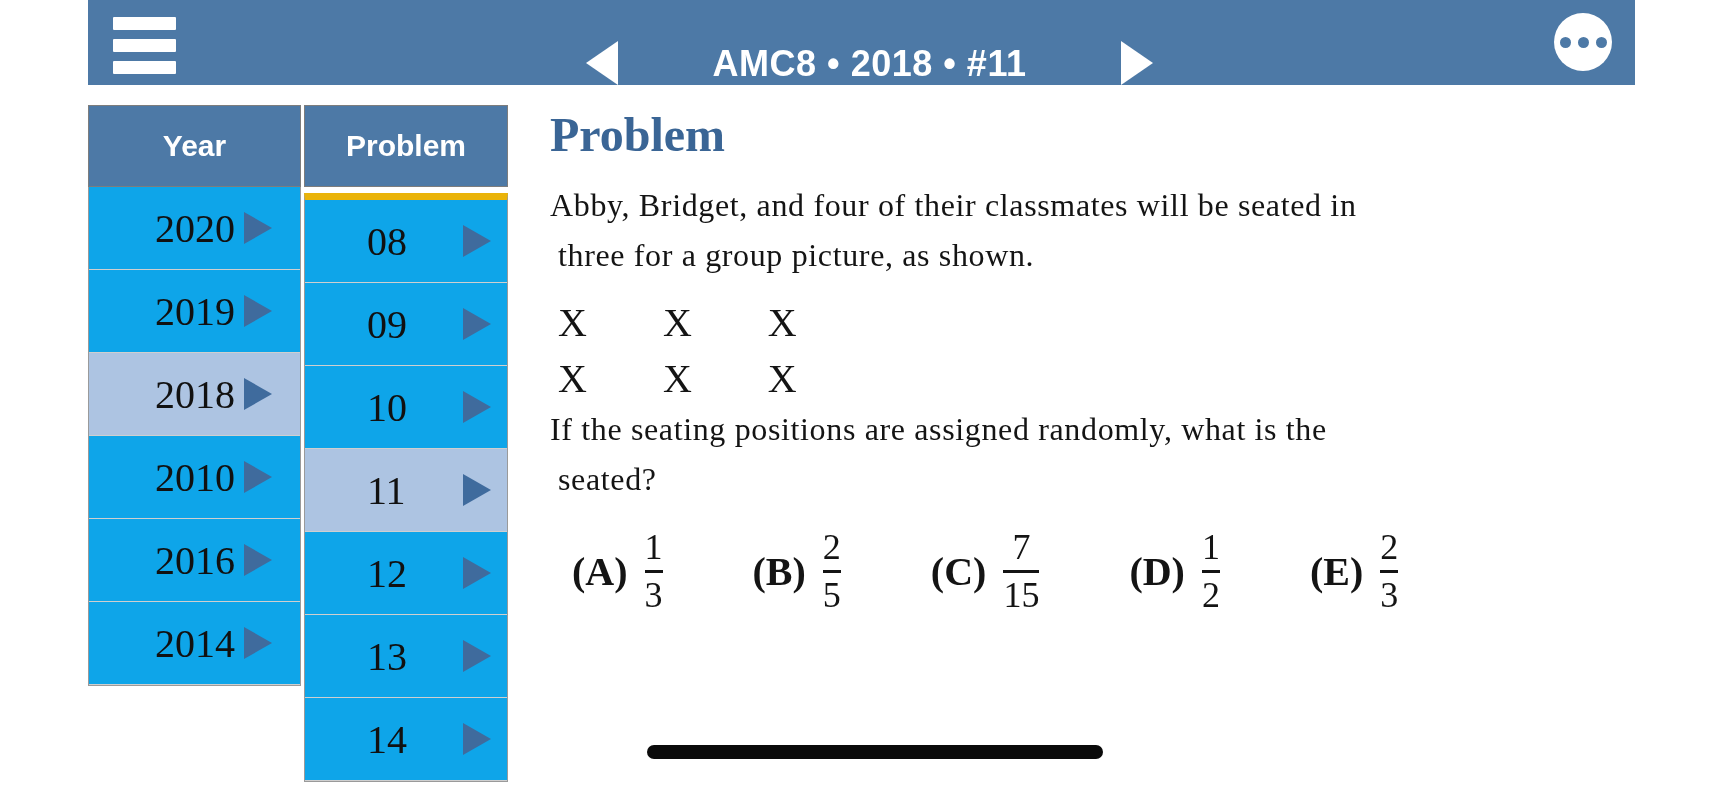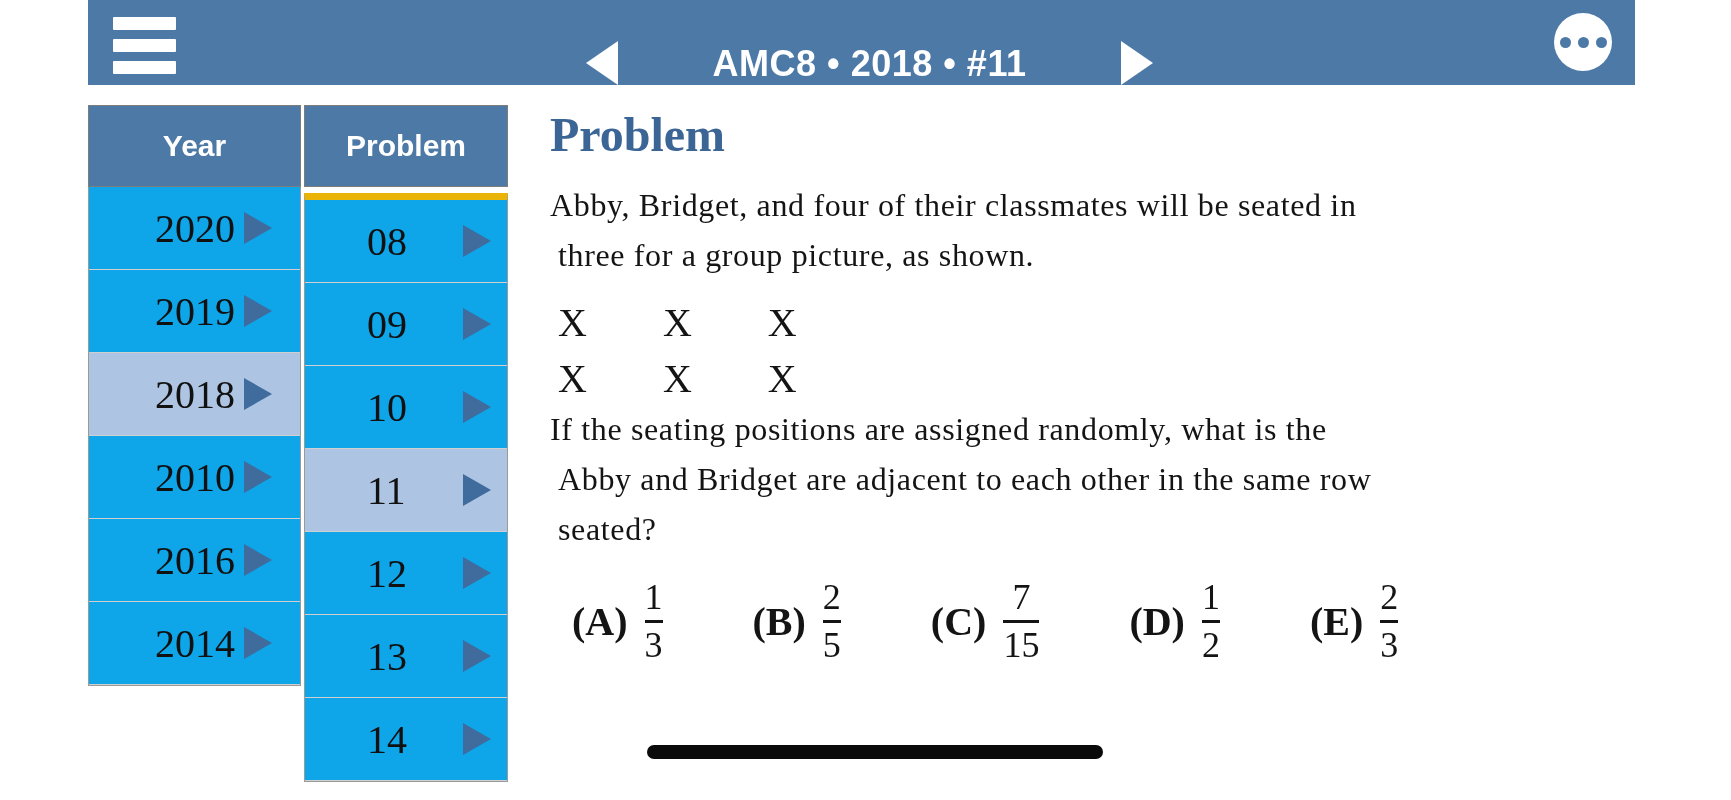--- a/index.html
+++ b/index.html
@@ -178,21 +178,20 @@
       </div>
       <div class="seat-row">
         <span>X</span>
         <span>X</span>
         <span>X</span>
       </div>
     </div>
 
     <div class="question">
       <div class="serifline">If the seating positions are assigned randomly, what is the</div>
-      <div class="serifline indent">Abby and Bridget are adjacent to each other in the same row</div>
       <div class="serifline indent">seated?</div>
     </div>
 
     <div class="choices">
       <div class="choice">
         <span class="choice-label">(A)</span>
         <span class="frac">
           <span>1</span>
           <span class="frac-bar"></span>
           <span>3</span>

